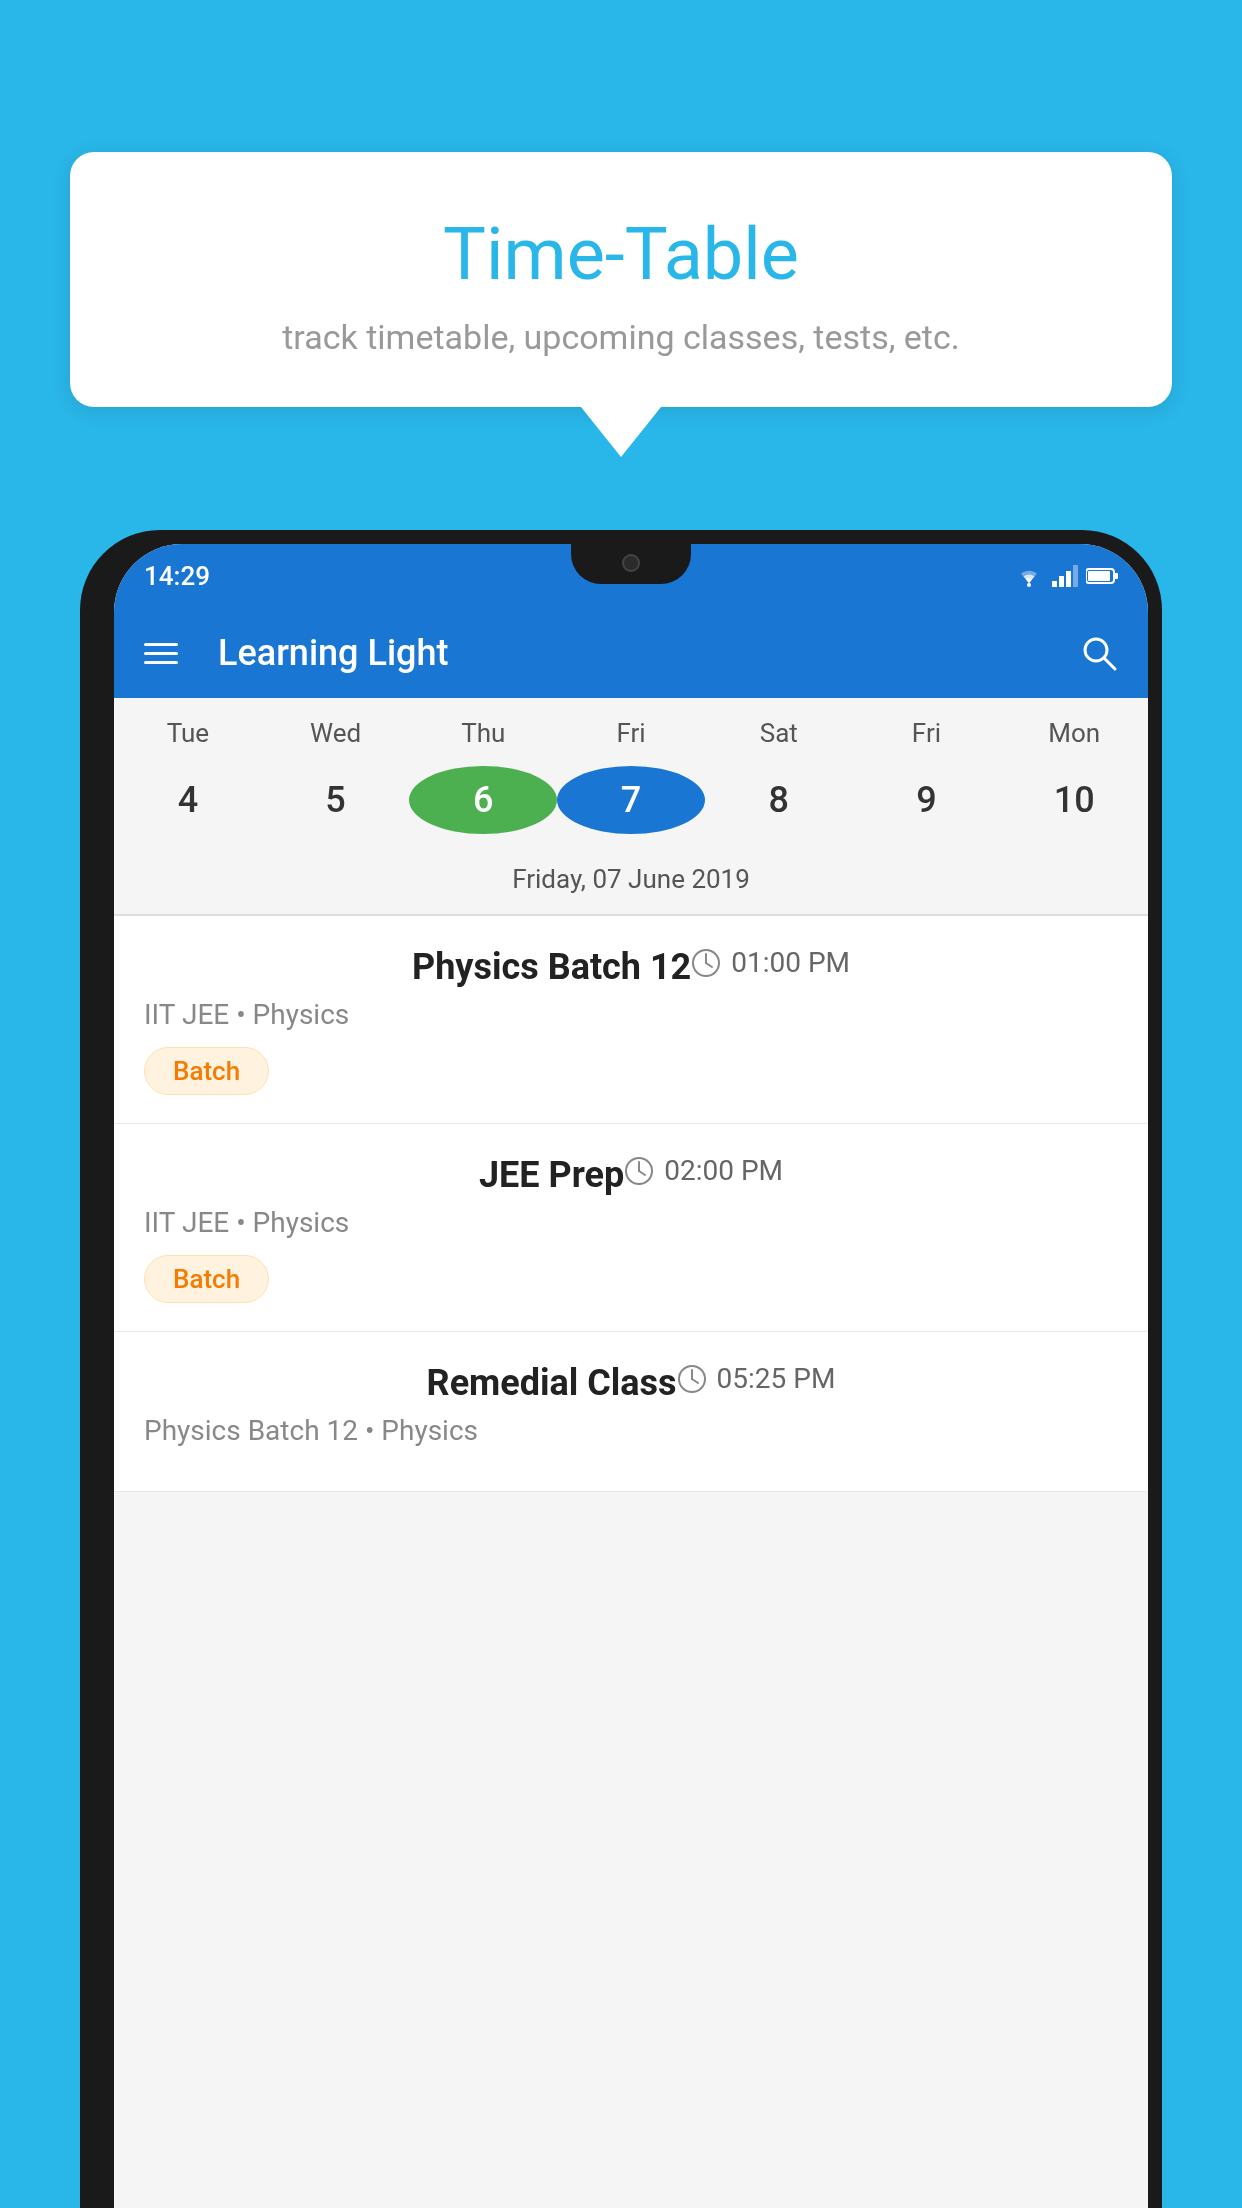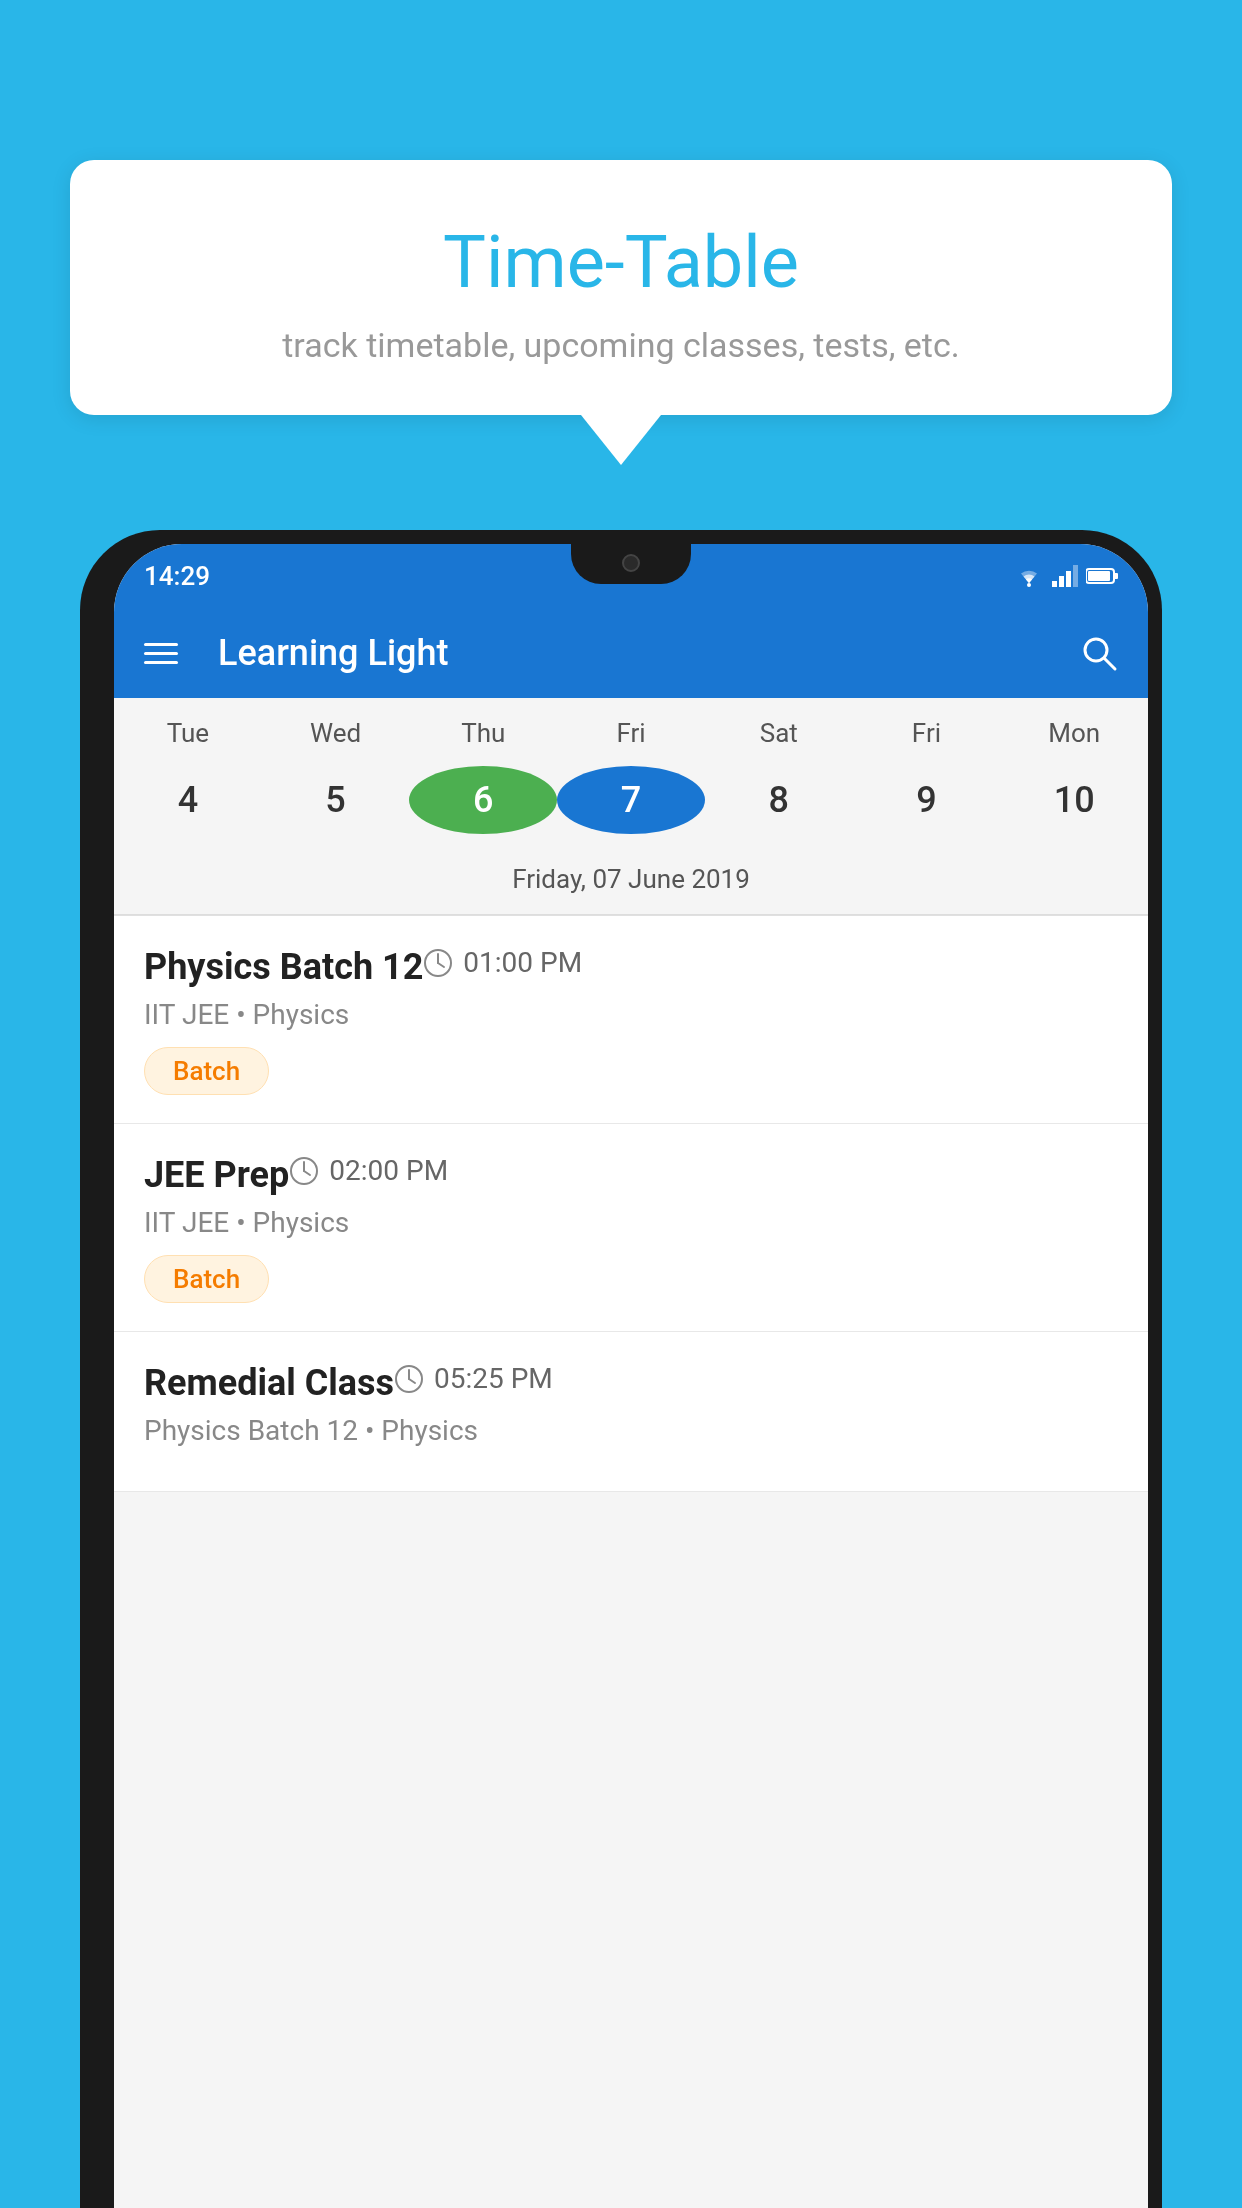--- a/index.html
+++ b/index.html
@@ -10,21 +10,21 @@
       height: 2208px;
       background-color: #29b6e8;
       font-family: 'Roboto', Arial, sans-serif;
       overflow: hidden;
       position: relative;
     }
 
     
     .speech-bubble-wrapper {
       position: absolute;
-      top: 160px;
+      top: 152px;
       left: 70px;
       right: 70px;
     }
 
     .speech-bubble {
       background: white;
       border-radius: 24px;
       padding: 60px 40px 50px;
       text-align: center;
       box-shadow: 0 4px 20px rgba(0,0,0,0.1);
@@ -235,21 +235,21 @@
 
     
     .event-card {
       background: white;
       padding: 30px 30px 28px;
       border-bottom: 1px solid #e8e8e8;
     }
 
     .event-header {
       display: flex;
-      justify-content: flex-start;
+      justify-content: center;
       align-items: flex-start;
       margin-bottom: 10px;
     }
 
     .event-title {
       font-size: 36px;
       font-weight: 700;
       color: #222;
     }
 

